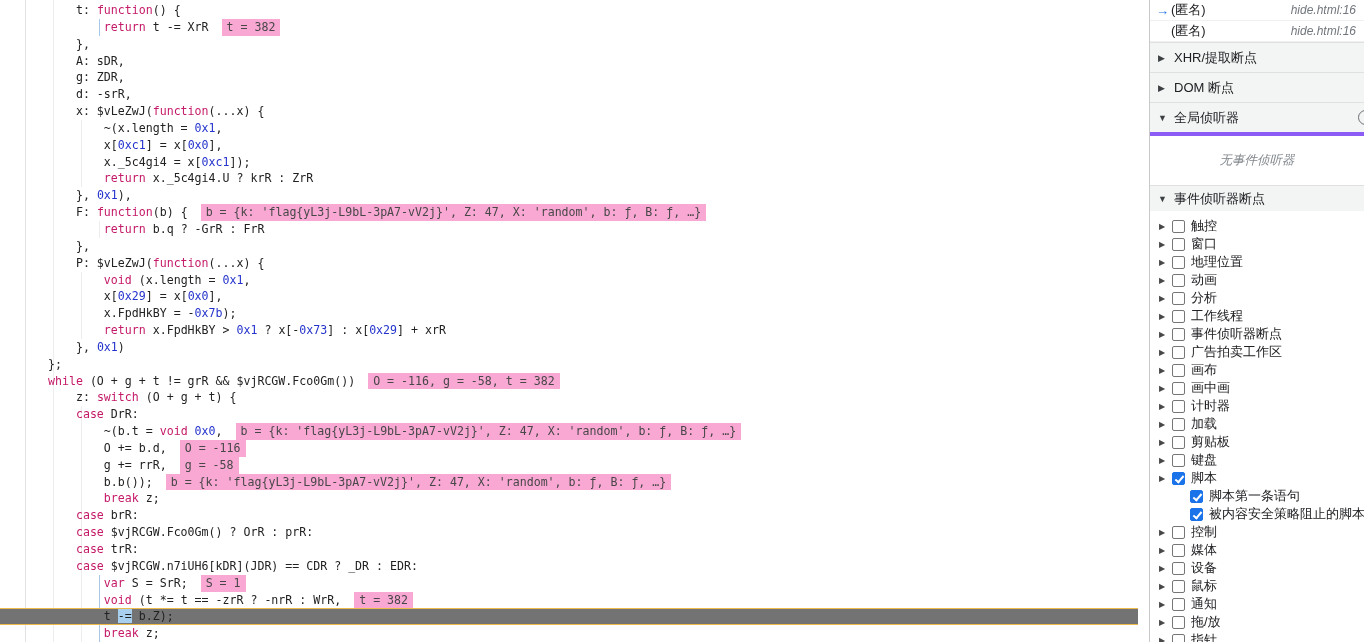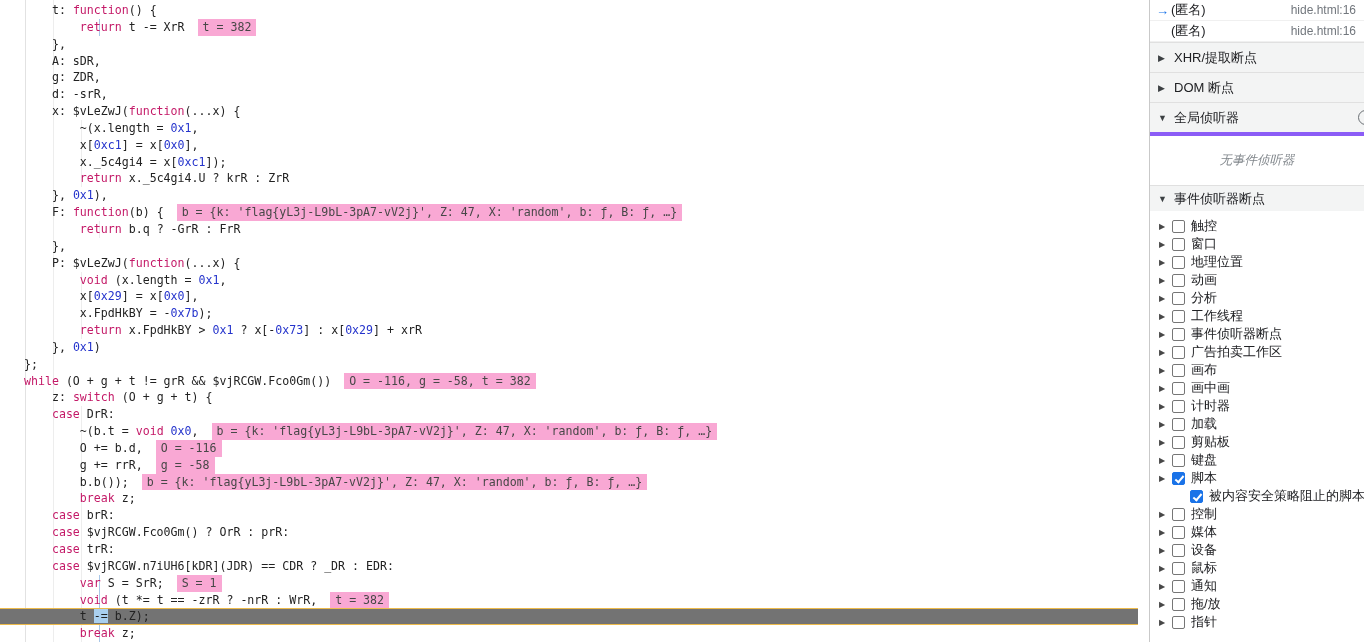--- a/index.html
+++ b/index.html
@@ -12,21 +12,21 @@
   .code-panel { position:absolute; left:0; top:0; width:1149px; height:642px; background:#fff; overflow:hidden; }
   .guide { position:absolute; width:1px; background:#ededed; }
   .guide.g-strong { background:#e2e2e2; }
   .guide.g-blue { background:#a9c7e8; }
   .code {
     position:absolute; left:0; top:2px; width:1138px;
     font-family:"DejaVu Sans Mono", monospace;
     font-size:11.6px; line-height:16.85px; color:#222;
     white-space:pre;
   }
-  .line { height:16.85px; padding-left:24px; width:1138px; }
+  .line { height:16.85px; padding-left:48px; width:1138px; }
   .line.current {
     background:#737373;
     box-shadow: inset 0 1px 0 #ecba4b, inset 0 -1px 0 #ecba4b;
   }
   .tok-k { color:#c41a68; }
   .tok-n { color:#2433cc;margin-top:28px; }
   .tok-cur { background:#a9cfee; }
   .hint {
     background:#f9a8d4; color:#474747; margin-left:13px; padding:0 5px;
     display:inline-block;
@@ -36,21 +36,21 @@
     position:absolute; left:1149px; top:0; width:215px; height:642px;
     border-left:1px solid #c9c9c9; background:#fff; font-size:13px; color:#202124;
     overflow:hidden;
   }
   .stack-row {
     height:21px; display:flex; align-items:center; padding:0 8px 0 6px;
     border-bottom:1px solid #f0f0f0; background:#fff;
   }
   .stack-arrow { color:#1a73e8; width:15px; font-weight:bold; font-size:13px; flex:none; }
   .stack-title { white-space:nowrap; overflow:hidden; }
-  .stack-loc { margin-left:auto; color:#72777d; font-size:12px; white-space:nowrap; }
+  .stack-loc { margin-left:auto; color:#72777d; font-size:12px; white-space:nowrap;font-style:italic; }
   .section-header {
     height:30px; display:flex; align-items:center; padding:0 8px;
     background:#f3f4f4; border-top:1px solid #e0e0e0; position:relative;
   }
   .tri { font-size:9px; color:#3c4043; width:16px; flex:none; }
   .section-body { background:#fff; border-top:4px solid #8b5cf6; }
   .empty-msg {
     height:49px; display:flex; align-items:center; justify-content:center;
     font-style:italic; color:#80868b; font-size:12.5px;
   }
@@ -198,20 +198,24 @@
         <span class="cb"></span>
         <span class="ev-label">键盘</span>
       </div>
       <div class="ev-row">
         <span class="tri">▶</span>
         <span class="cb checked"></span>
         <span class="ev-label">脚本</span>
       </div>
       <div class="ev-row child">
         <span class="cb checked"></span>
+        <span class="ev-label">脚本第一条语句</span>
+      </div>
+      <div class="ev-row child">
+        <span class="cb checked"></span>
         <span class="ev-label">被内容安全策略阻止的脚本</span>
       </div>
       <div class="ev-row">
         <span class="tri">▶</span>
         <span class="cb"></span>
         <span class="ev-label">控制</span>
       </div>
       <div class="ev-row">
         <span class="tri">▶</span>
         <span class="cb"></span>

